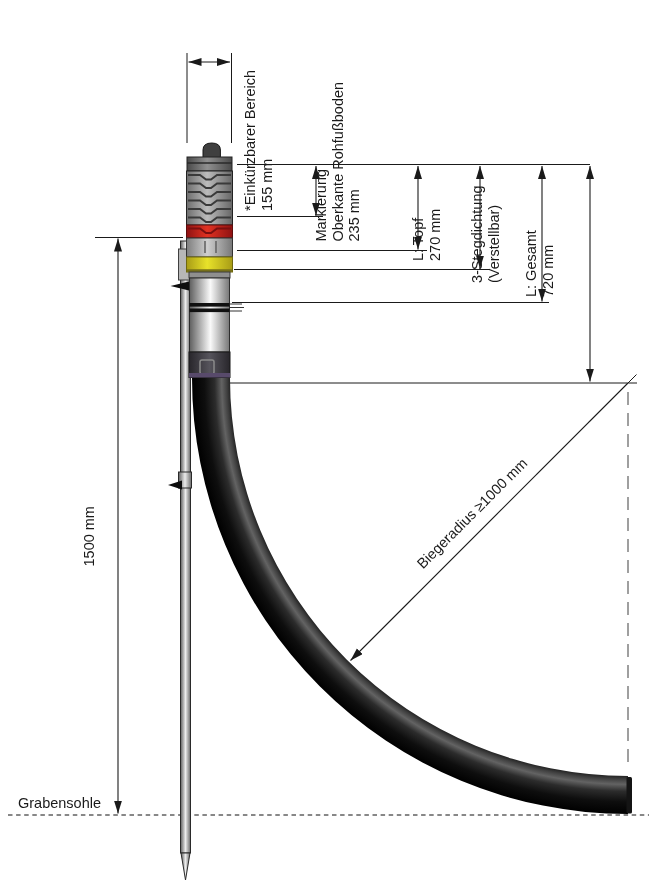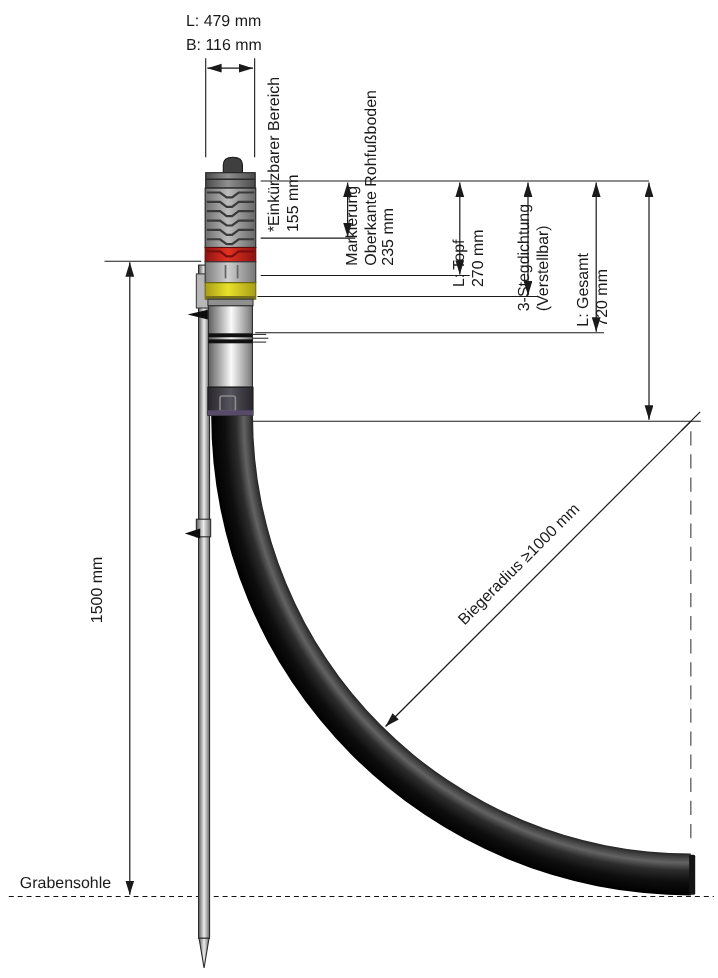--- a/index.html
+++ b/index.html
@@ -142,24 +142,20 @@
     </g>
     <rect x="189" y="352" width="41" height="25.5" fill="url(#gradCoup)" stroke="#191919" stroke-width="1"></rect>
     <rect x="200" y="360" width="14" height="14" rx="2" fill="none" stroke="#8a8a8a" stroke-width="1.5"></rect>
     <rect x="189" y="373" width="41" height="4.5" fill="#584a6b"></rect>
   </g>
 
   <polygon points="189,281.5 170.5,286 189,290.5" fill="#0d0d0d"></polygon>
   <polygon points="182,480.5 168,485 182,489.5" fill="#0d0d0d"></polygon>
 </svg>
 
-<div class="lbl topdims" style="left:169px;top:10px;">
-  <div>L: 479 mm</div>
-  <div>B: 116 mm</div>
-</div>
 
 <div class="lbl rot" style="left:275px;top:178px;">
   <div>*Einkürzbarer Bereich</div>
   <div>155 mm</div>
 </div>
 
 <div class="lbl rot" style="left:362px;top:191.5px;">
   <div>Markierung</div>
   <div>Oberkante Rohfußboden</div>
   <div>235 mm</div>

